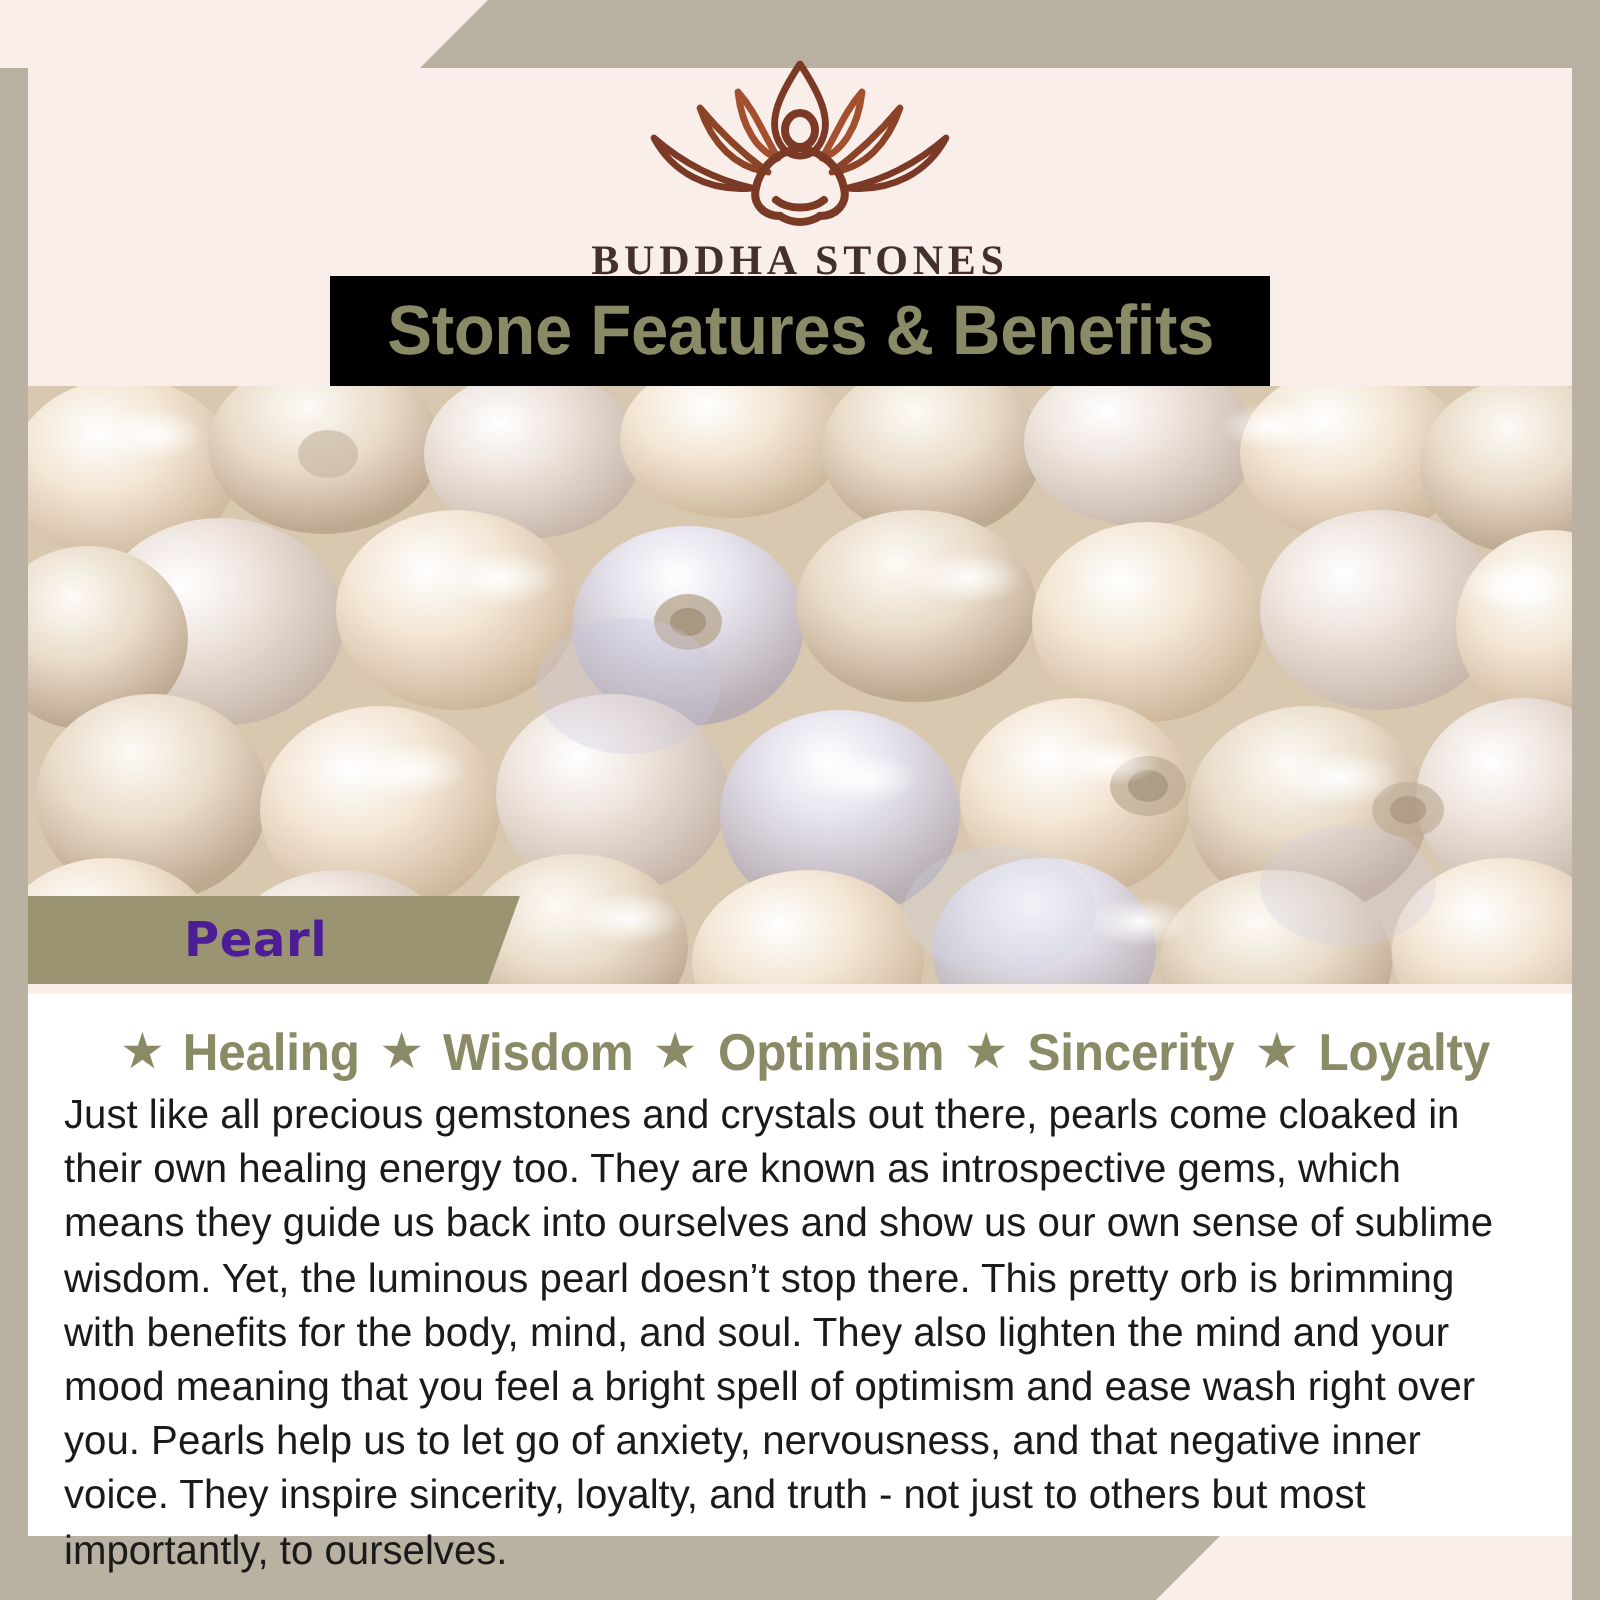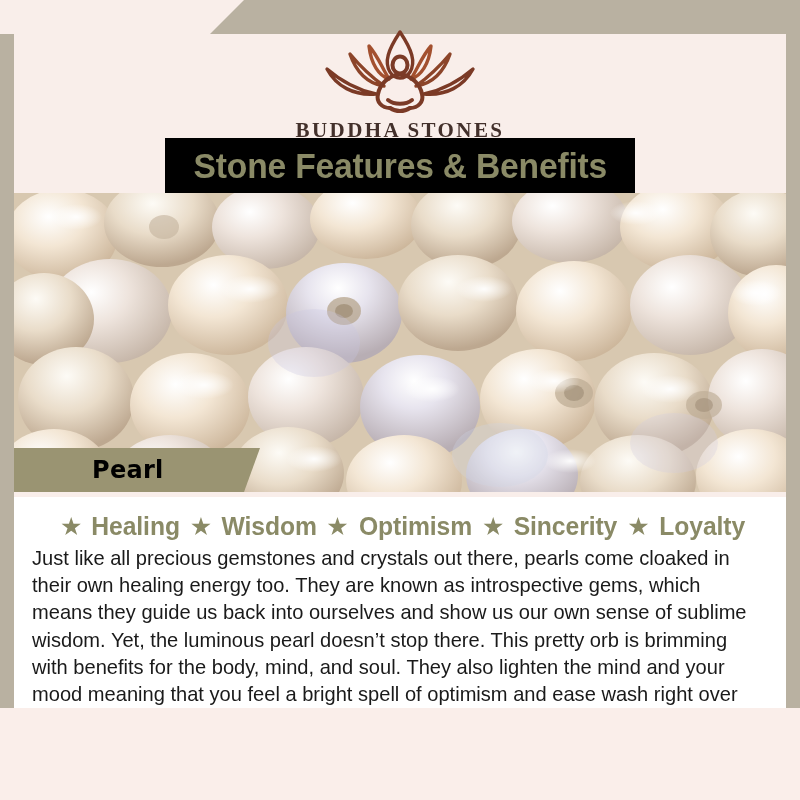--- a/index.html
+++ b/index.html
@@ -10,21 +10,21 @@
     width: 800px;
     height: 800px;
     overflow: hidden;
     font-family: "Liberation Sans", sans-serif;
     background: #faeeea;
   }
 
   .poster {
     position: relative;
     width: 800px;
-    height: 708px;
+    height: 800px;
     background: #f9eeea;
     overflow: hidden;
   }
 
   
   .corner-tan-top {
     position: absolute;
     top: 0;
     left: 210px;
     width: 590px;
@@ -123,21 +123,21 @@
     height: 44px;
     width: 246px;
     background: #9a9472;
     clip-path: polygon(0 0, 100% 0, calc(100% - 16px) 100%, 0 100%);
     display: flex;
     align-items: center;
     z-index: 3;
   }
   .name-tab-text {
     margin-left: 78px;
-    color: #000000;
+    color: #4c1d95;
     font-family: "DejaVu Sans", sans-serif;
     font-size: 24px;
     font-weight: 700;
     letter-spacing: 0.3px;
   }
 
   
   .content {
     position: absolute;
     top: 497px;

